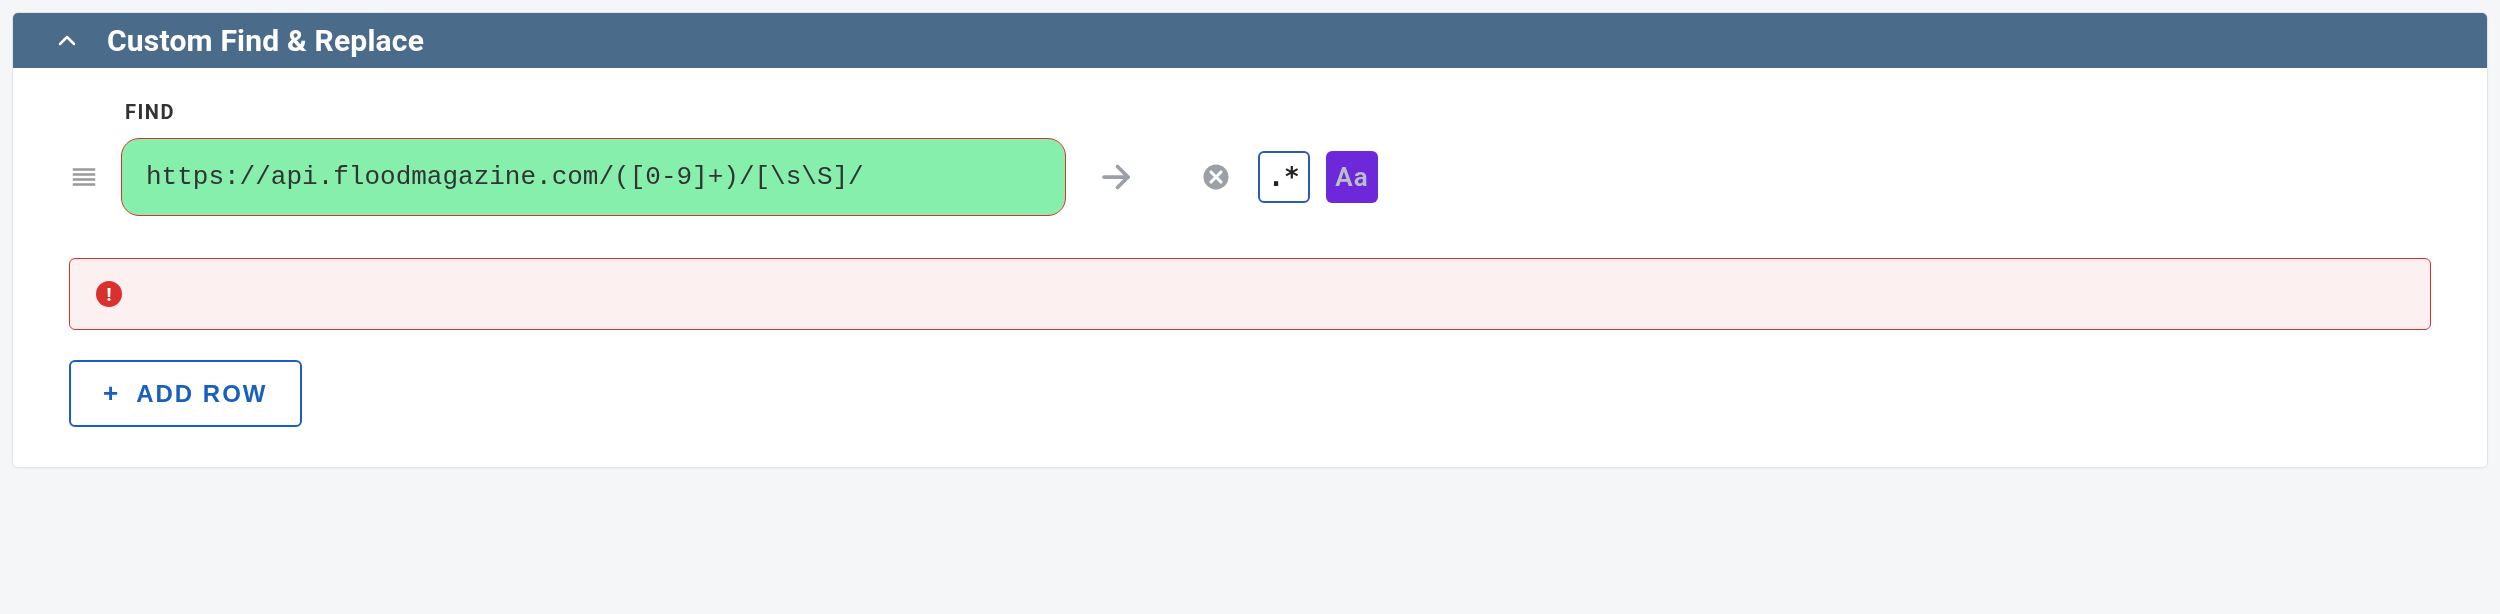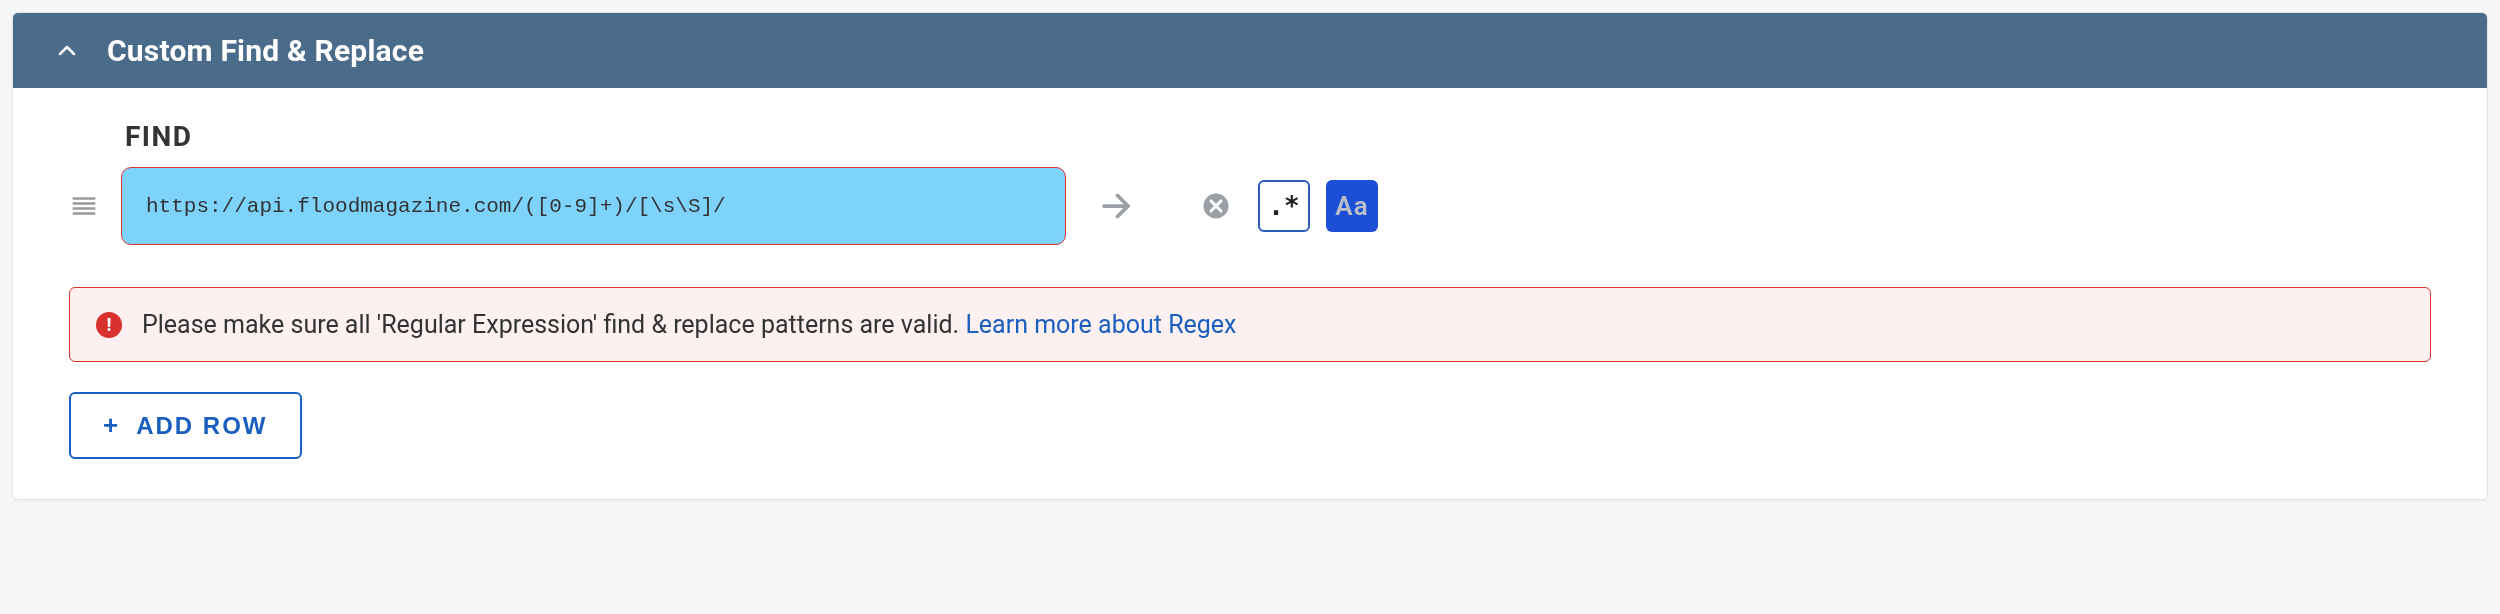--- a/index.html
+++ b/index.html
@@ -15,21 +15,21 @@
     border-radius: 6px;
     overflow: hidden;
     box-shadow: 0 1px 2px rgba(0,0,0,0.04);
   }
   .panel-header {
     background: #4a6b8a;
     color: #fff;
     display: flex;
     align-items: center;
     gap: 28px;
-    padding: 20px 42px;
+    padding: 10px 42px;
     cursor: pointer;
   }
   .panel-header .chev {
     width: 24px; height: 24px;
     display:flex; align-items:center; justify-content:center;
   }
   .panel-title {
     font-size: 30px;
     font-weight: 700;
     letter-spacing: 0.2px;
@@ -38,46 +38,46 @@
     padding: 32px 56px 40px 56px;
   }
   .labels-row {
     display: grid;
     grid-template-columns: 52px 1fr 100px 1fr 320px;
     align-items: end;
     margin-bottom: 14px;
     padding-left: 4px;
   }
   .col-label {
-    font-size: 28px;
+    font-size: 20px;
     font-weight: 700;
     letter-spacing: 1.5px;
     color: #333;
   }
   .row {
     display: grid;
     grid-template-columns: 52px 1fr 100px 1fr 320px;
     align-items: center;
     gap: 0;
   }
   .drag-handle {
     color: #999;
     display:flex; align-items:center; justify-content:flex-start;
   }
   .drag-handle svg { width: 30px; height: 30px; }
   .text-input {
     width: 100%;
     height: 78px;
     border: 1.5px solid #cfd4d9;
-    border-radius: 10px;
+    border-radius: 18px;
     padding: 0 24px;
     font-family: "SFMono-Regular", Menlo, Consolas, "Liberation Mono", monospace;
-    font-size: 21px;
+    font-size: 26px;
     color: #333;
-    background: #7dd3fc;
+    background: #86efac;
   }
   .text-input.error {
     border-color: #d9322e;
   }
   .arrow-cell {
     display:flex; align-items:center; justify-content:center;
     color: #9aa0a6;
   }
   .arrow-cell svg { width: 36px; height: 36px; }
   .row-controls {
@@ -97,21 +97,21 @@
   .icon-btn.clear svg { width: 30px; height: 30px; }
   .icon-btn.regex {
     border: 2px solid #2a5db0;
     color: #222;
     font-family: "SFMono-Regular", Menlo, Consolas, monospace;
     font-size: 26px;
     font-weight: 800;
     background:#fff;
   }
   .icon-btn.case {
-    background: #1d4ed8;
+    background: #6d28d9;
     color: #b9bfc6;
     font-size: 26px;
     font-weight: 600;
     letter-spacing: 1px;
   }
   .alert {
     margin-top: 42px;
     border: 1.5px solid #d9322e;
     background: #fcf0f0;
     border-radius: 6px;
@@ -192,23 +192,20 @@
               <path d="M8 8 L16 16 M16 8 L8 16" stroke="#fff" stroke-width="2.5" stroke-linecap="round"></path>
             </svg>
         </div>
         <div class="icon-btn regex">.*</div>
         <div class="icon-btn case">Aa</div>
       </div>
     </div>
 
     <div class="alert">
       <div class="alert-icon">!</div>
-      <div>
-        <span>Please make sure all 'Regular Expression' find &amp; replace patterns are valid. </span><a href="#">Learn more about Regex</a>
-      </div>
     </div>
 
     <button class="add-row-btn">
       <span class="plus">+</span>
       <span>ADD ROW</span>
     </button>
 
   </div>
 </div>
 

